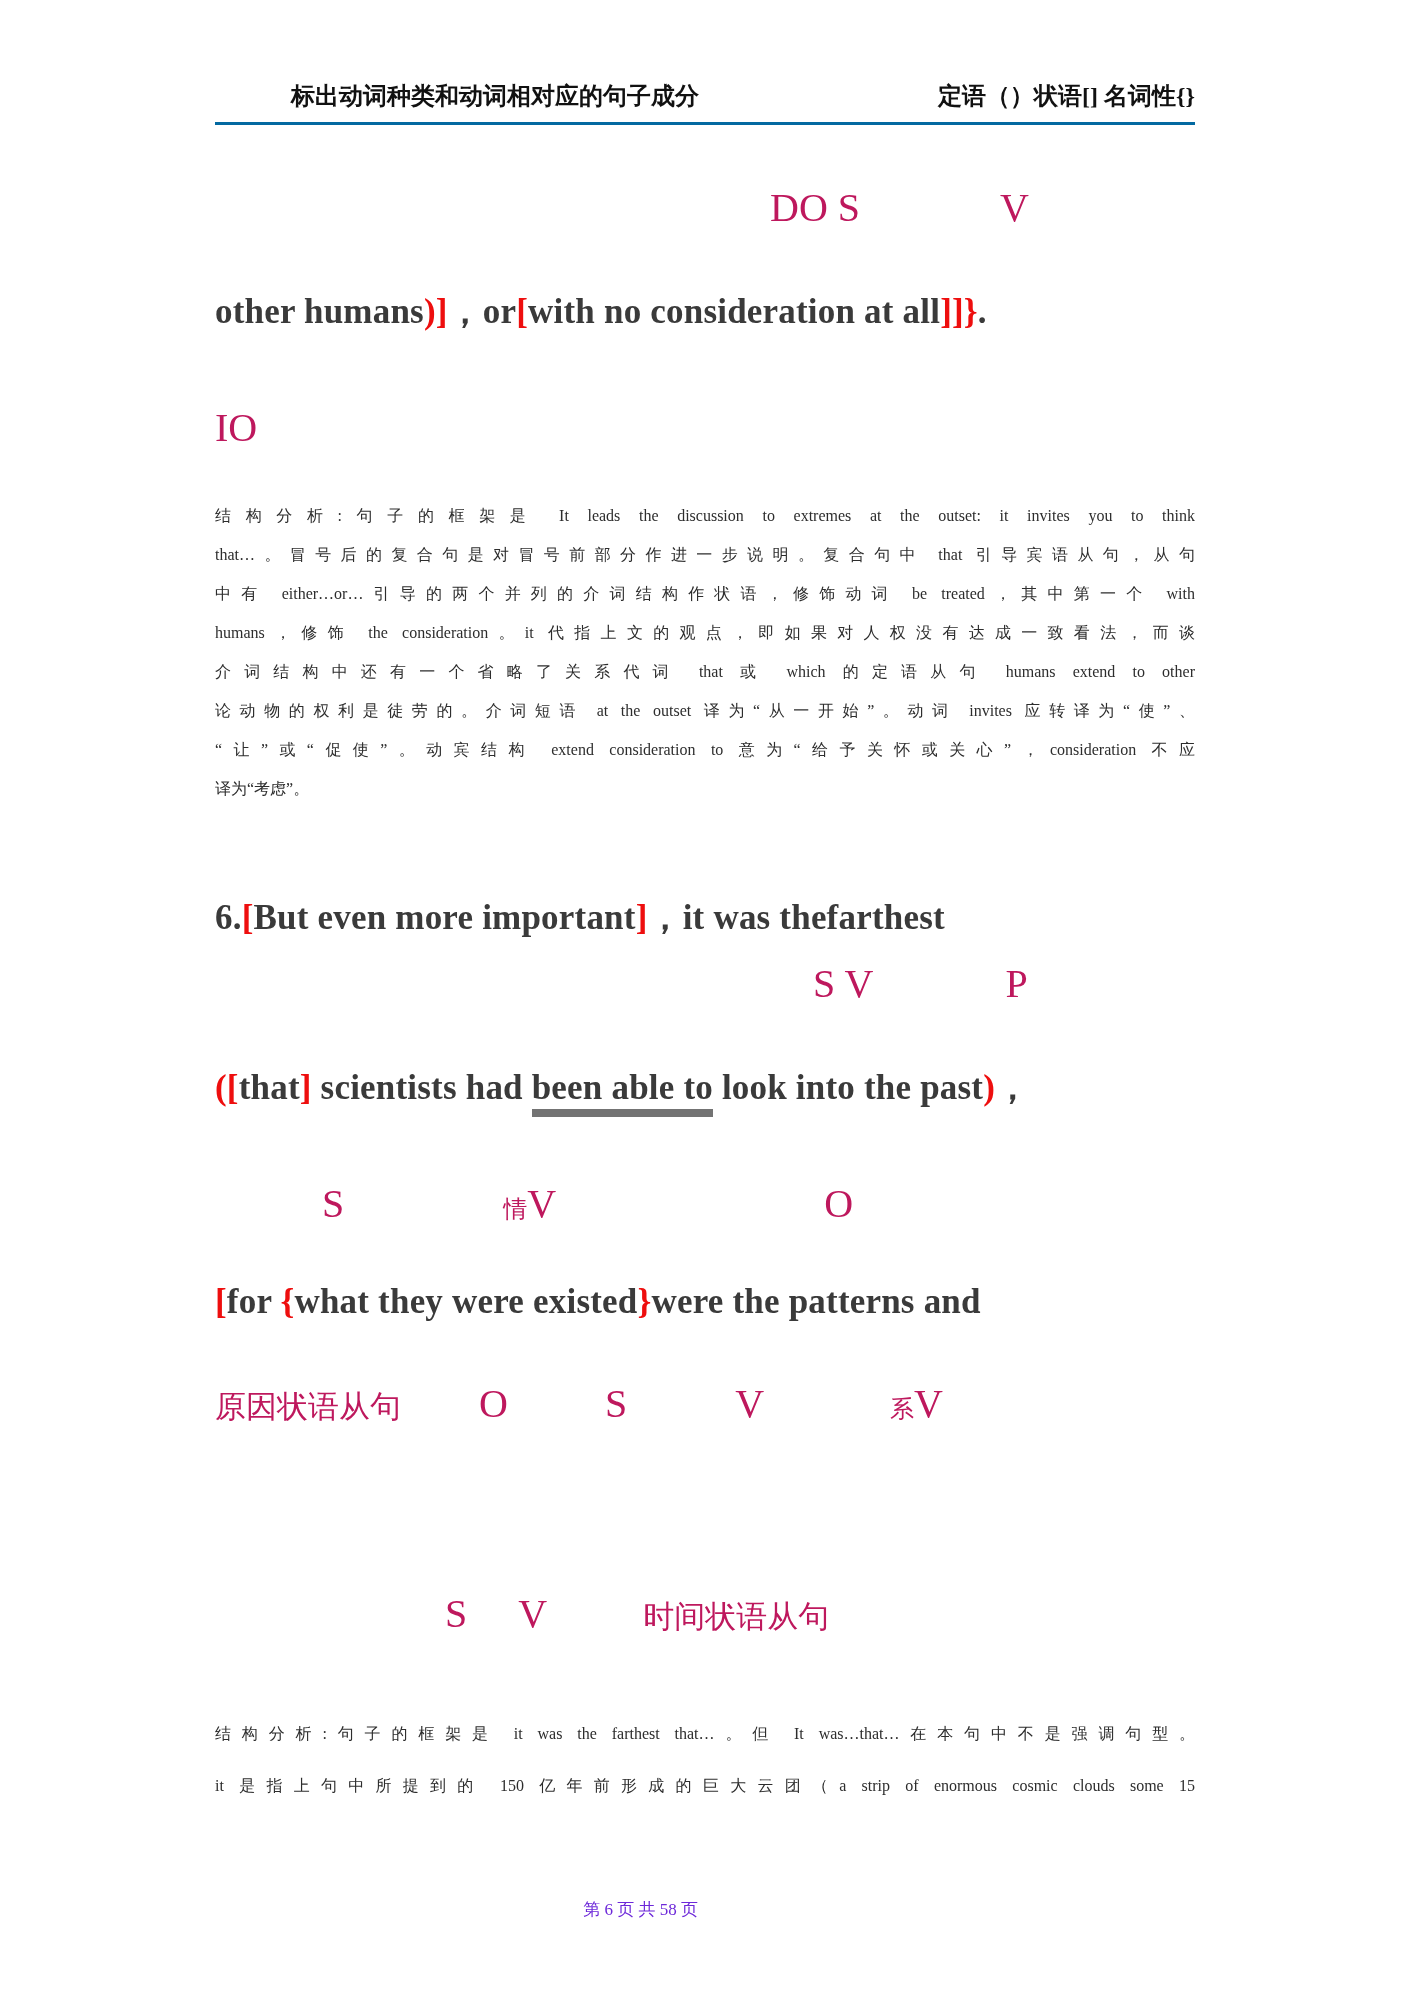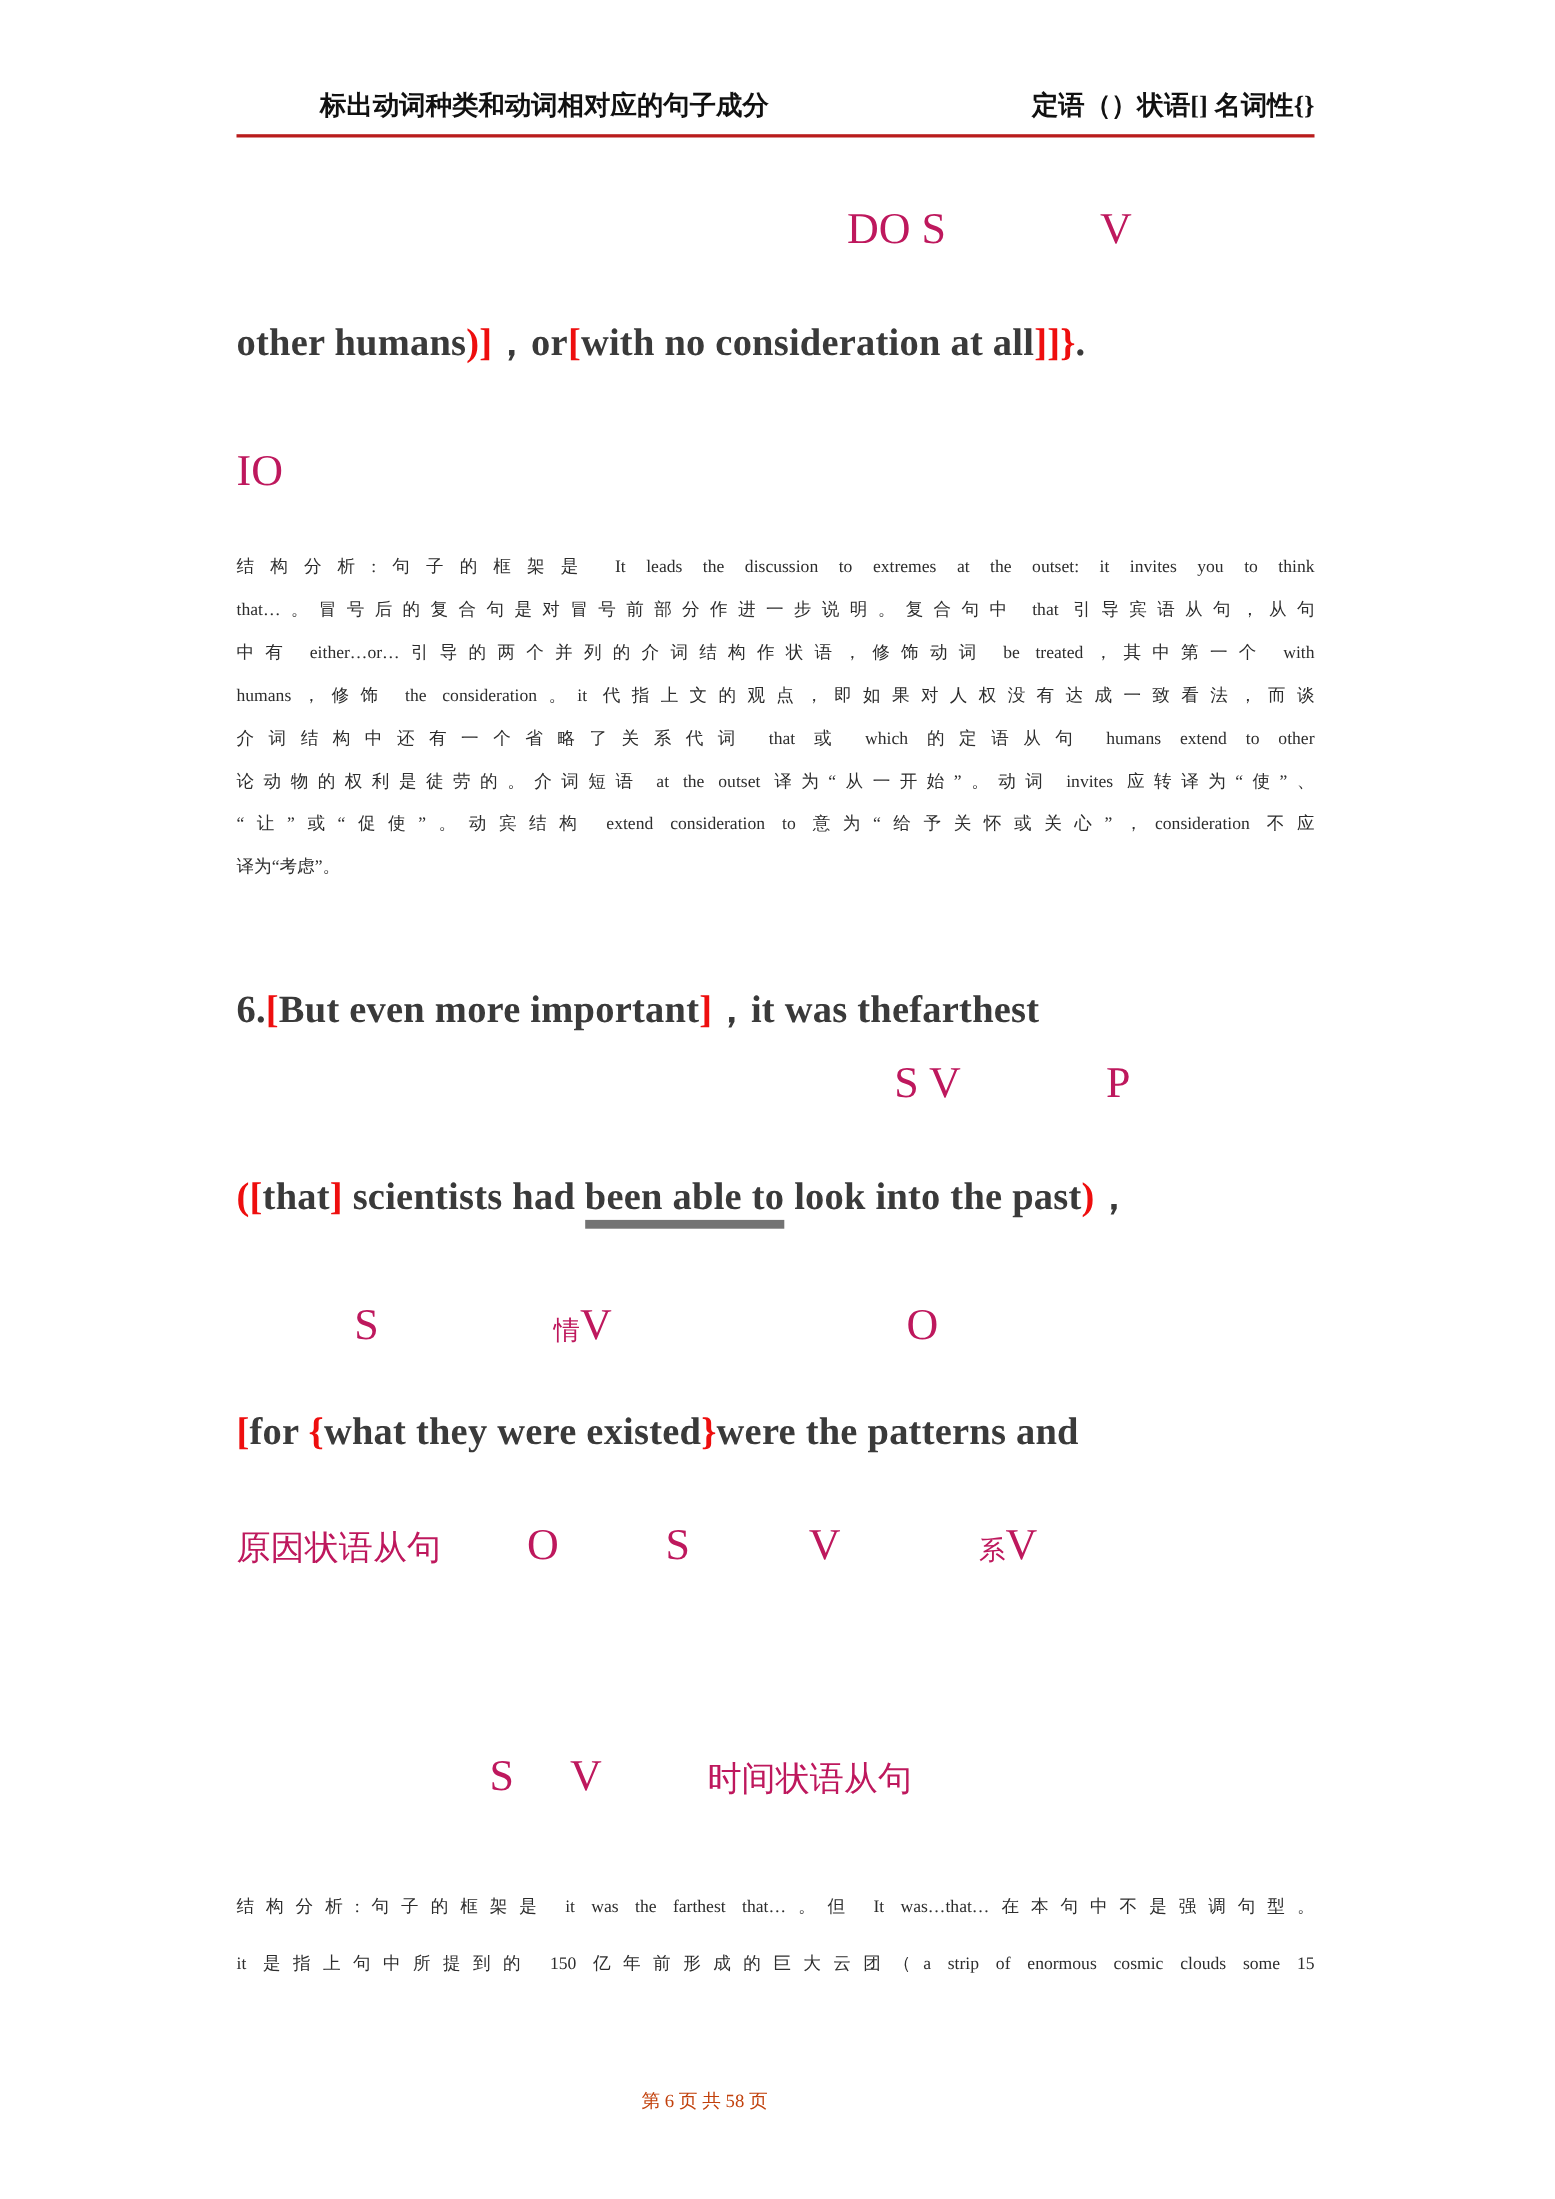--- a/index.html
+++ b/index.html
@@ -15,21 +15,21 @@
   .row { position: absolute; left: 215px; white-space: nowrap; line-height: 1.15; }
 
   
   .header {
     position: absolute;
     top: 80px; left: 215px;
     width: 980px;
     display: flex;
     justify-content: space-between;
     align-items: flex-end;
-    border-bottom: 3px solid #b91c1c;
+    border-bottom: 3px solid #0369a1;
     padding-bottom: 10px;
     font-weight: bold;
     font-size: 24px;
     color: #111111;
   }
   .header .hl { margin-left: 76px; }
 
   
   .sent { font-size: 35px; font-weight: bold; color: #3a3a3a; letter-spacing: 0.2px; }
   .sent .red { color: #ee0e0e; }
@@ -56,21 +56,21 @@
   .jline { text-align: justify; text-align-last: justify; }
   .lastline { text-align: left; }
 
   
   .footer {
     position: absolute;
     top: 1898px; left: 0;
     width: 1281px;
     text-align: center;
     font-size: 17px;
-    color: #c2410c;
+    color: #6d28d9;
   }
 </style>
 </head>
 <body>
 
 <div class="page">
 
   <div class="header">
     <span class="hl">标出动词种类和动词相对应的句子成分</span>
     <span class="hr">定语（）状语[] 名词性{}</span>

